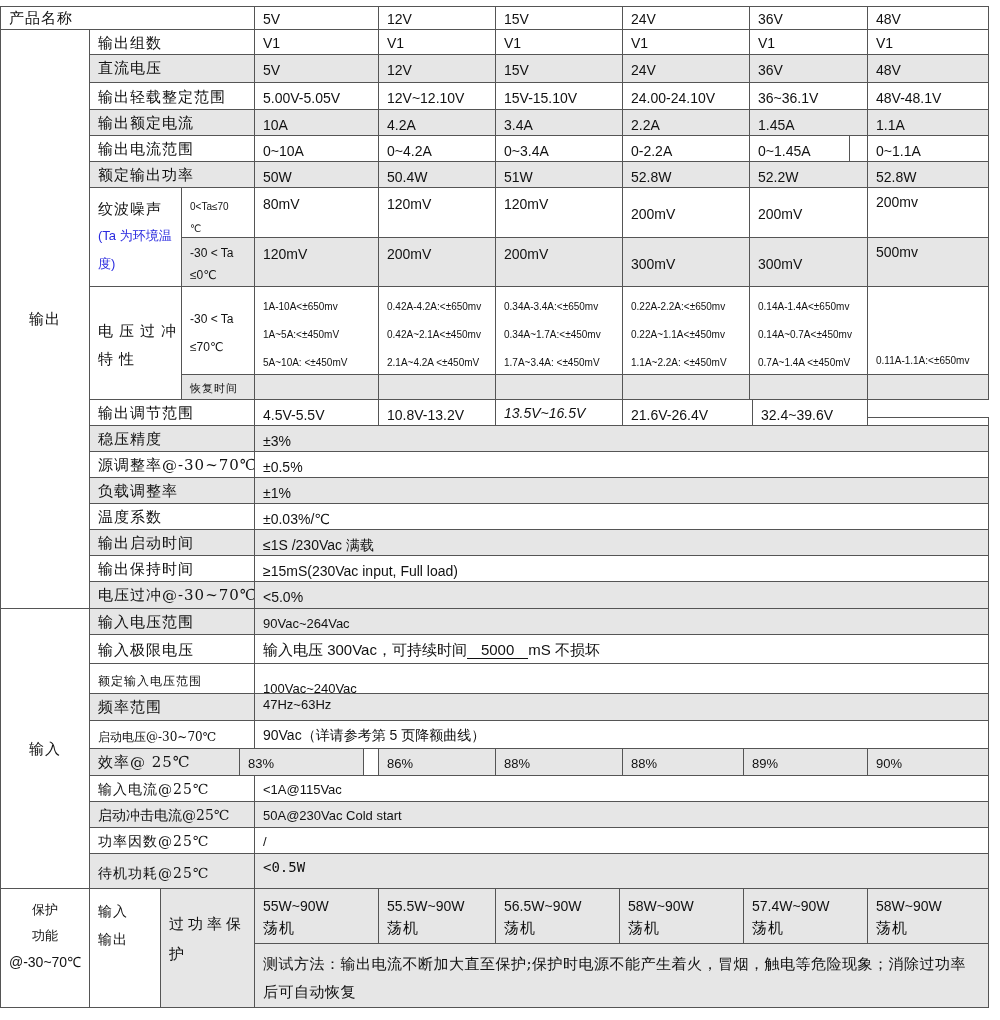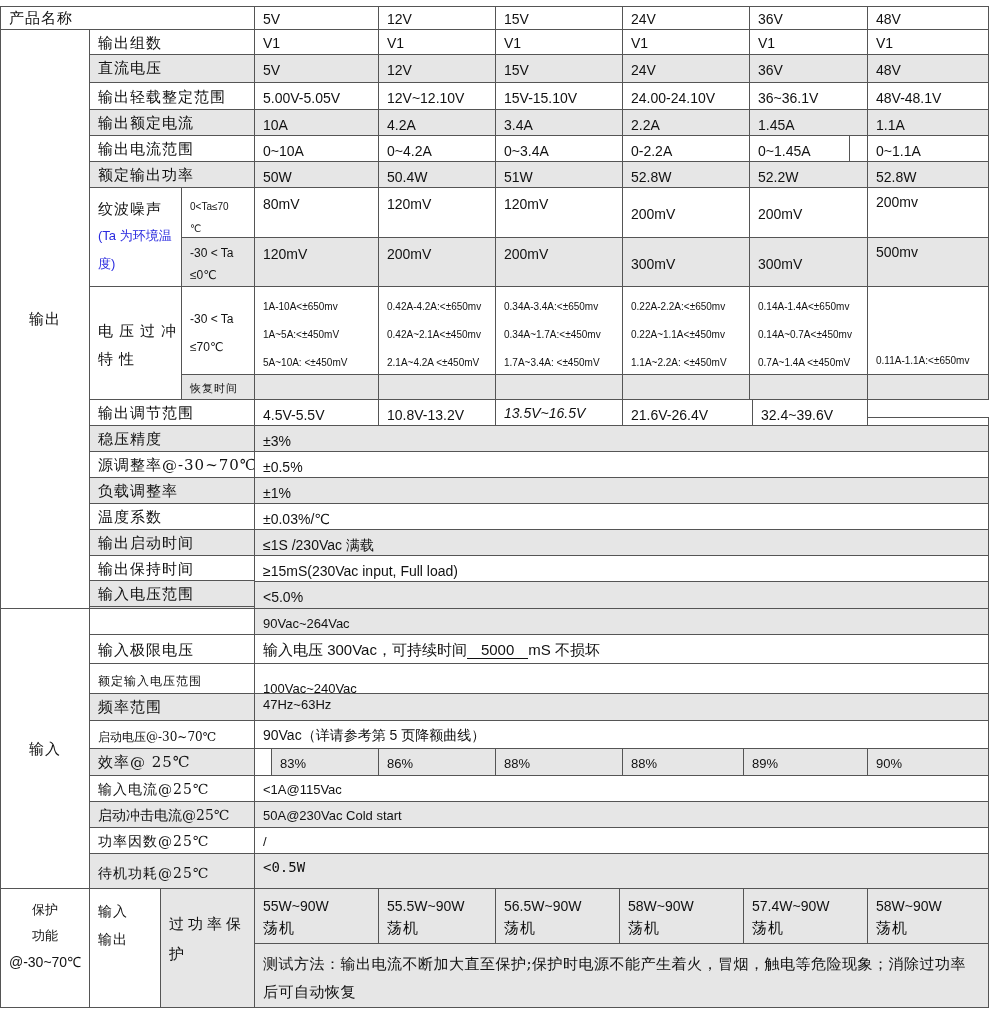--- a/index.html
+++ b/index.html
@@ -177,39 +177,39 @@
 <div class="cell g" style="left:255px;top:530px;width:735px;height:27px;padding-top:6px;">≤1S /230Vac 满载</div>
 
 <div class="cell w cjk" style="left:90px;top:556px;width:166px;height:27px;">输出保持时间</div>
 <div class="cell w" style="left:255px;top:556px;width:735px;height:27px;padding-top:6px;">≥15mS(230Vac input, Full load)</div>
 
 <div class="cell g cjk" style="left:90px;top:582px;width:166px;height:28px;">电压过冲@-30~70℃</div>
 <div class="cell g" style="left:255px;top:582px;width:735px;height:28px;padding-top:6px;">&lt;5.0%</div>
 
 <div class="cell w cjk center" style="left:1px;top:609px;width:90px;height:281px;">输入</div>
 
-<div class="cell g cjk" style="left:90px;top:581px;width:166px;height:27px;">输入电压范围</div>
+<div class="cell g cjk" style="left:90px;top:609px;width:166px;height:27px;">输入电压范围</div>
 <div class="cell g" style="left:255px;top:609px;width:735px;height:27px;padding-top:6px;font-size:13px;">90Vac~264Vac</div>
 
 <div class="cell w cjk" style="left:90px;top:635px;width:166px;height:30px;padding-top:6px;">输入极限电压</div>
 <div class="cell w" style="left:255px;top:635px;width:735px;height:30px;padding-top:6px;font-size:15px;">
   <span>输入电压 300Vac，可持续时间</span><span class="ul">5000</span><span>mS 不损坏</span>
 </div>
 
 <div class="cell w cjk small" style="left:90px;top:664px;width:166px;height:31px;padding-top:8px;font-size:12px;">额定输入电压范围</div>
 <div class="cell w" style="left:255px;top:664px;width:735px;height:31px;padding-top:16px;font-size:13px;">100Vac~240Vac</div>
 
 <div class="cell g cjk" style="left:90px;top:694px;width:166px;height:28px;">频率范围</div>
 <div class="cell g" style="left:255px;top:694px;width:735px;height:28px;padding-top:2px;font-size:13px;">47Hz~63Hz</div>
 
 <div class="cell w cjk" style="left:90px;top:721px;width:166px;height:29px;padding-top:7px;font-size:12px;letter-spacing:0;">启动电压@-30~70℃</div>
 <div class="cell w" style="left:255px;top:721px;width:735px;height:29px;padding-top:5px;font-size:14px;">90Vac（详请参考第 5 页降额曲线）</div>
 
 <div class="cell g cjk" style="left:90px;top:749px;width:166px;height:28px;">效率@ 25℃</div>
-<div class="cell g" style="left:272px;top:749px;width:125px;height:36px;padding-top:6px;font-size:13px;">83%</div>
+<div class="cell g" style="left:240px;top:749px;width:125px;height:36px;padding-top:6px;font-size:13px;">83%</div>
 <div class="cell g" style="left:379px;top:749px;width:118px;height:28px;padding-top:6px;font-size:13px;">86%</div>
 <div class="cell g" style="left:496px;top:749px;width:128px;height:28px;padding-top:6px;font-size:13px;">88%</div>
 <div class="cell g" style="left:623px;top:749px;width:122px;height:28px;padding-top:6px;font-size:13px;">88%</div>
 <div class="cell g" style="left:744px;top:749px;width:125px;height:28px;padding-top:6px;font-size:13px;">89%</div>
 <div class="cell g" style="left:868px;top:749px;width:122px;height:28px;padding-top:6px;font-size:13px;">90%</div>
 
 <div class="cell w cjk" style="left:90px;top:776px;width:166px;height:27px;font-size:14px;">输入电流@25℃</div>
 <div class="cell w" style="left:255px;top:776px;width:735px;height:27px;padding-top:5px;font-size:13px;">&lt;1A@115Vac</div>
 
 <div class="cell g cjk" style="left:90px;top:802px;width:166px;height:27px;font-size:14px;letter-spacing:0;">启动冲击电流@25℃</div>

